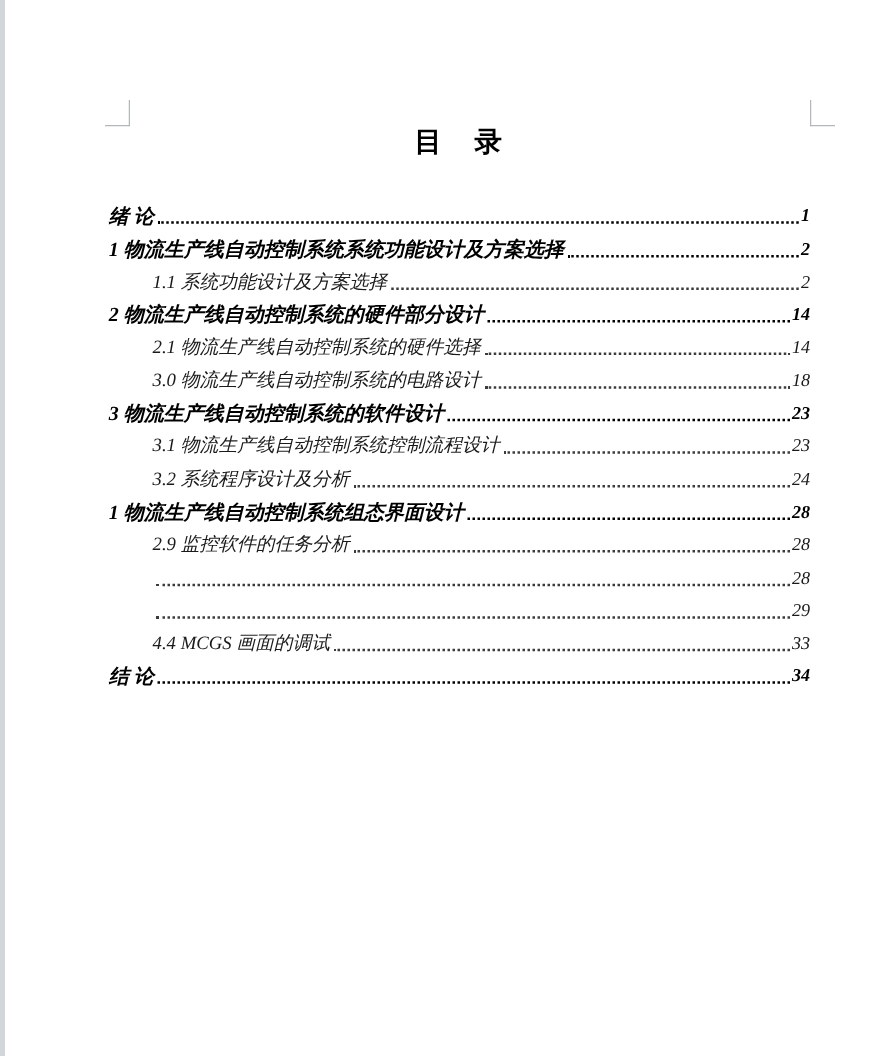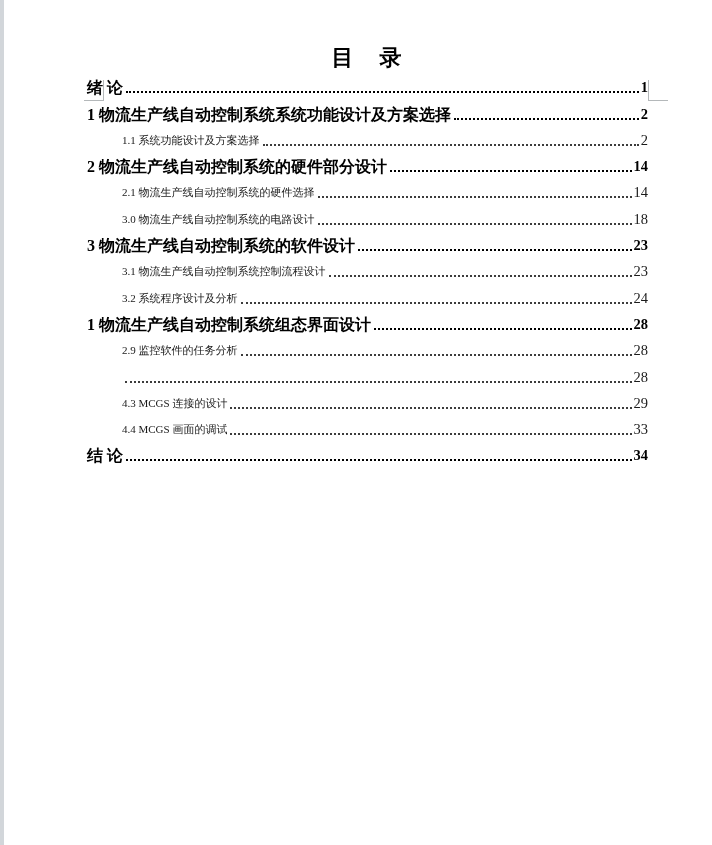--- a/index.html
+++ b/index.html
@@ -33,50 +33,52 @@
     border-left: 1px solid #b4b8ba;
     border-bottom: 1px solid #b4b8ba;
   }
   .content {
     position: absolute;
     left: 87px;
     top: 0;
     width: 561px;
   }
   .doc-title {
-    margin-top: 44px;
+    margin-top: 100px;
     height: 28px;
     line-height: 28px;
     text-align: center;
     font-size: 22px;
     font-weight: bold;
     color: #000;
     letter-spacing: 2px;
   }
   .toc {
+    margin-top: 30px;
+    font-style: italic;
   }
   .toc-row {
     display: flex;
     align-items: flex-end;
     height: 26.3px;
     color: #000;
   }
   .toc-row .toc-label {
     white-space: nowrap;
     line-height: 21px;
   }
   .toc-row.level1 .toc-label {
     font-size: 16px;
     font-weight: bold;
   }
   .toc-row.level2 {
     padding-left: 35px;
   }
   .toc-row.level2 .toc-label {
-    font-size: 11px;
+    font-size: 15px;
     font-weight: normal;
     color: #1a1a1a;
   }
   .toc-leader {
     flex: 1;
     margin: 0 2px 5px 3px;
     height: 0;
   }
   .toc-row.level1 .toc-leader { border-bottom: 2px dotted #000; }
   .toc-row.level2 .toc-leader { border-bottom: 2px dotted #3c3c3c; }
@@ -151,21 +153,20 @@
       <div class="toc-row level2">
     <span class="toc-label">2.9 监控软件的任务分析</span>
     <span class="toc-leader"></span>
     <span class="toc-page">28</span>
   </div>
       <div class="toc-row level2">
     <span class="toc-leader"></span>
     <span class="toc-page">28</span>
   </div>
       <div class="toc-row level2">
-    <span class="toc-label">4.3 MCGS 连接的设计</span>
     <span class="toc-leader"></span>
     <span class="toc-page">29</span>
   </div>
       <div class="toc-row level2">
     <span class="toc-label">4.4 MCGS 画面的调试</span>
     <span class="toc-leader"></span>
     <span class="toc-page">33</span>
   </div>
       <div class="toc-row level1">
     <span class="toc-label">结 论</span>

